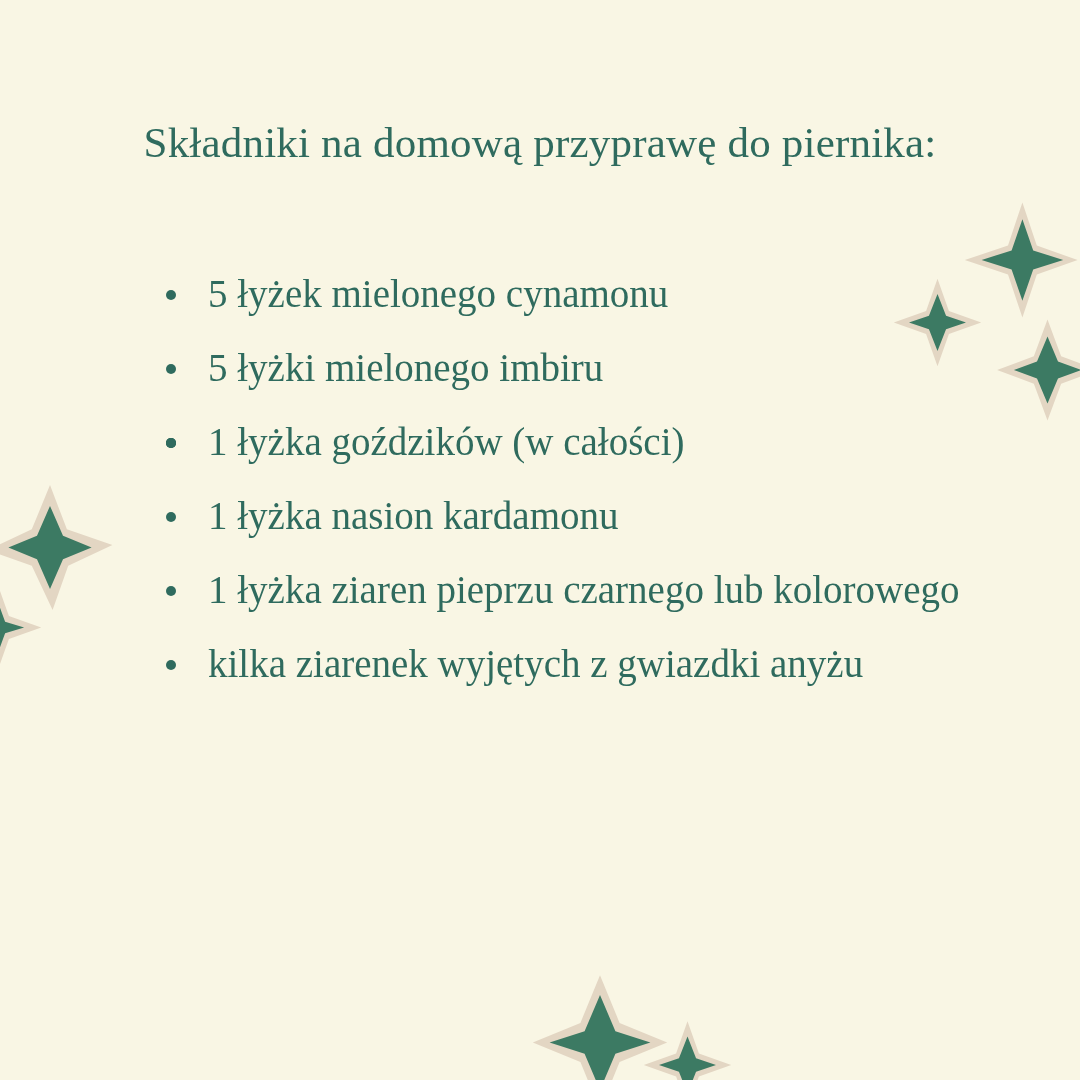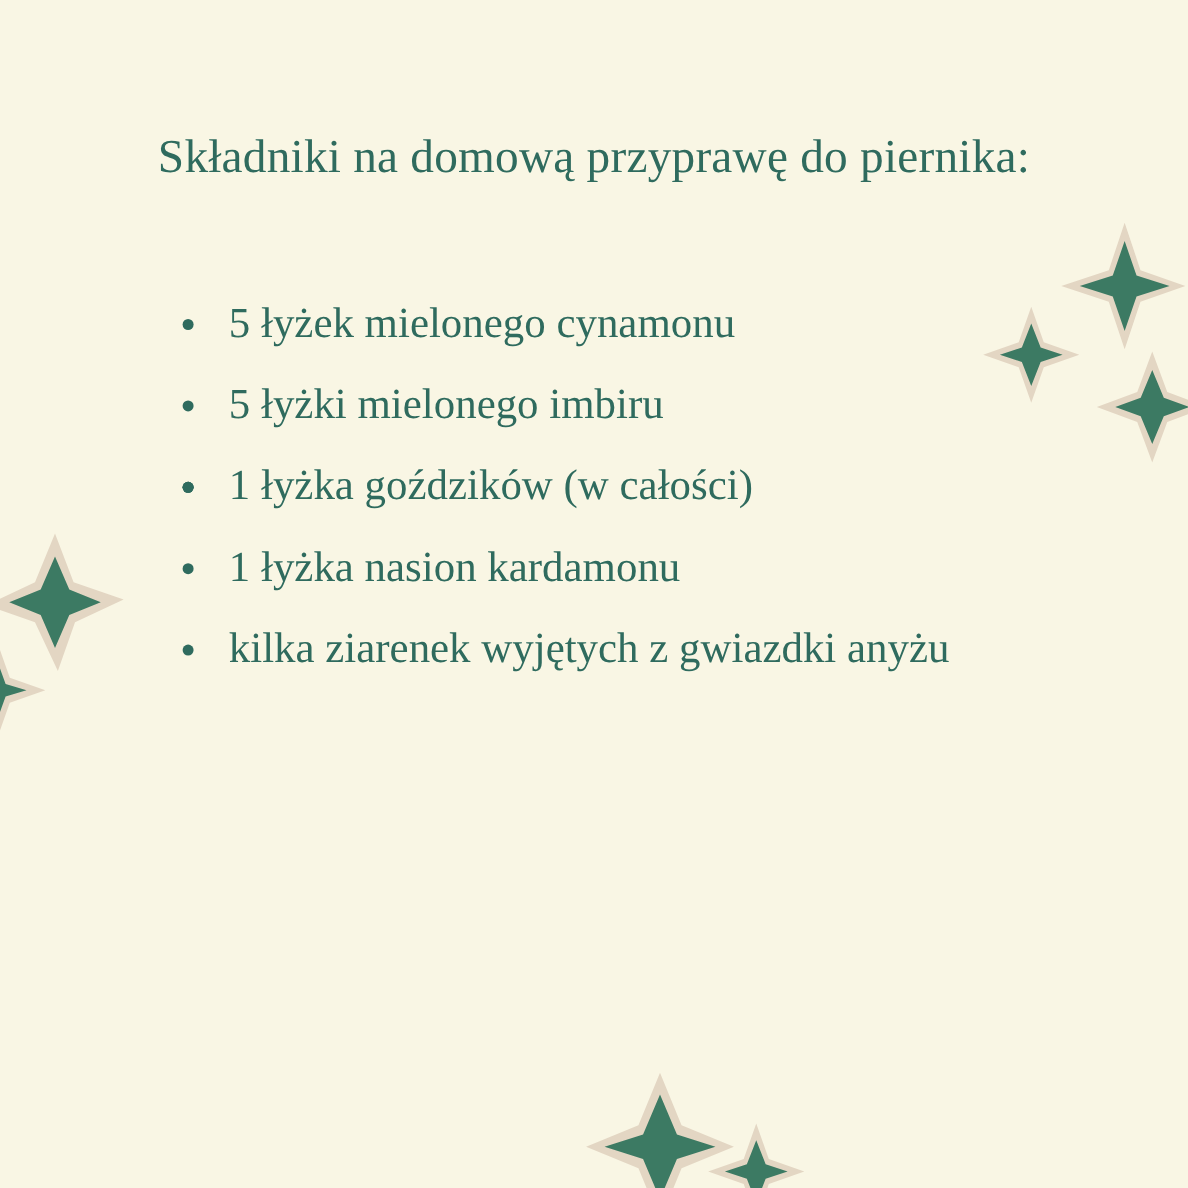--- a/index.html
+++ b/index.html
@@ -161,18 +161,22 @@
       <li>
         <span class="bullet"></span>
         <span>1 łyżka goździków (w całości)</span>
       </li>
       <li>
         <span class="bullet"></span>
         <span>1 łyżka nasion kardamonu</span>
       </li>
       <li>
         <span class="bullet"></span>
+        <span>1 łyżka ziaren pieprzu czarnego lub kolorowego</span>
+      </li>
+      <li>
+        <span class="bullet"></span>
         <span>kilka ziarenek wyjętych z gwiazdki anyżu</span>
       </li>
     </ul>
 
   </div>
 </div>
 
 </body></html>

